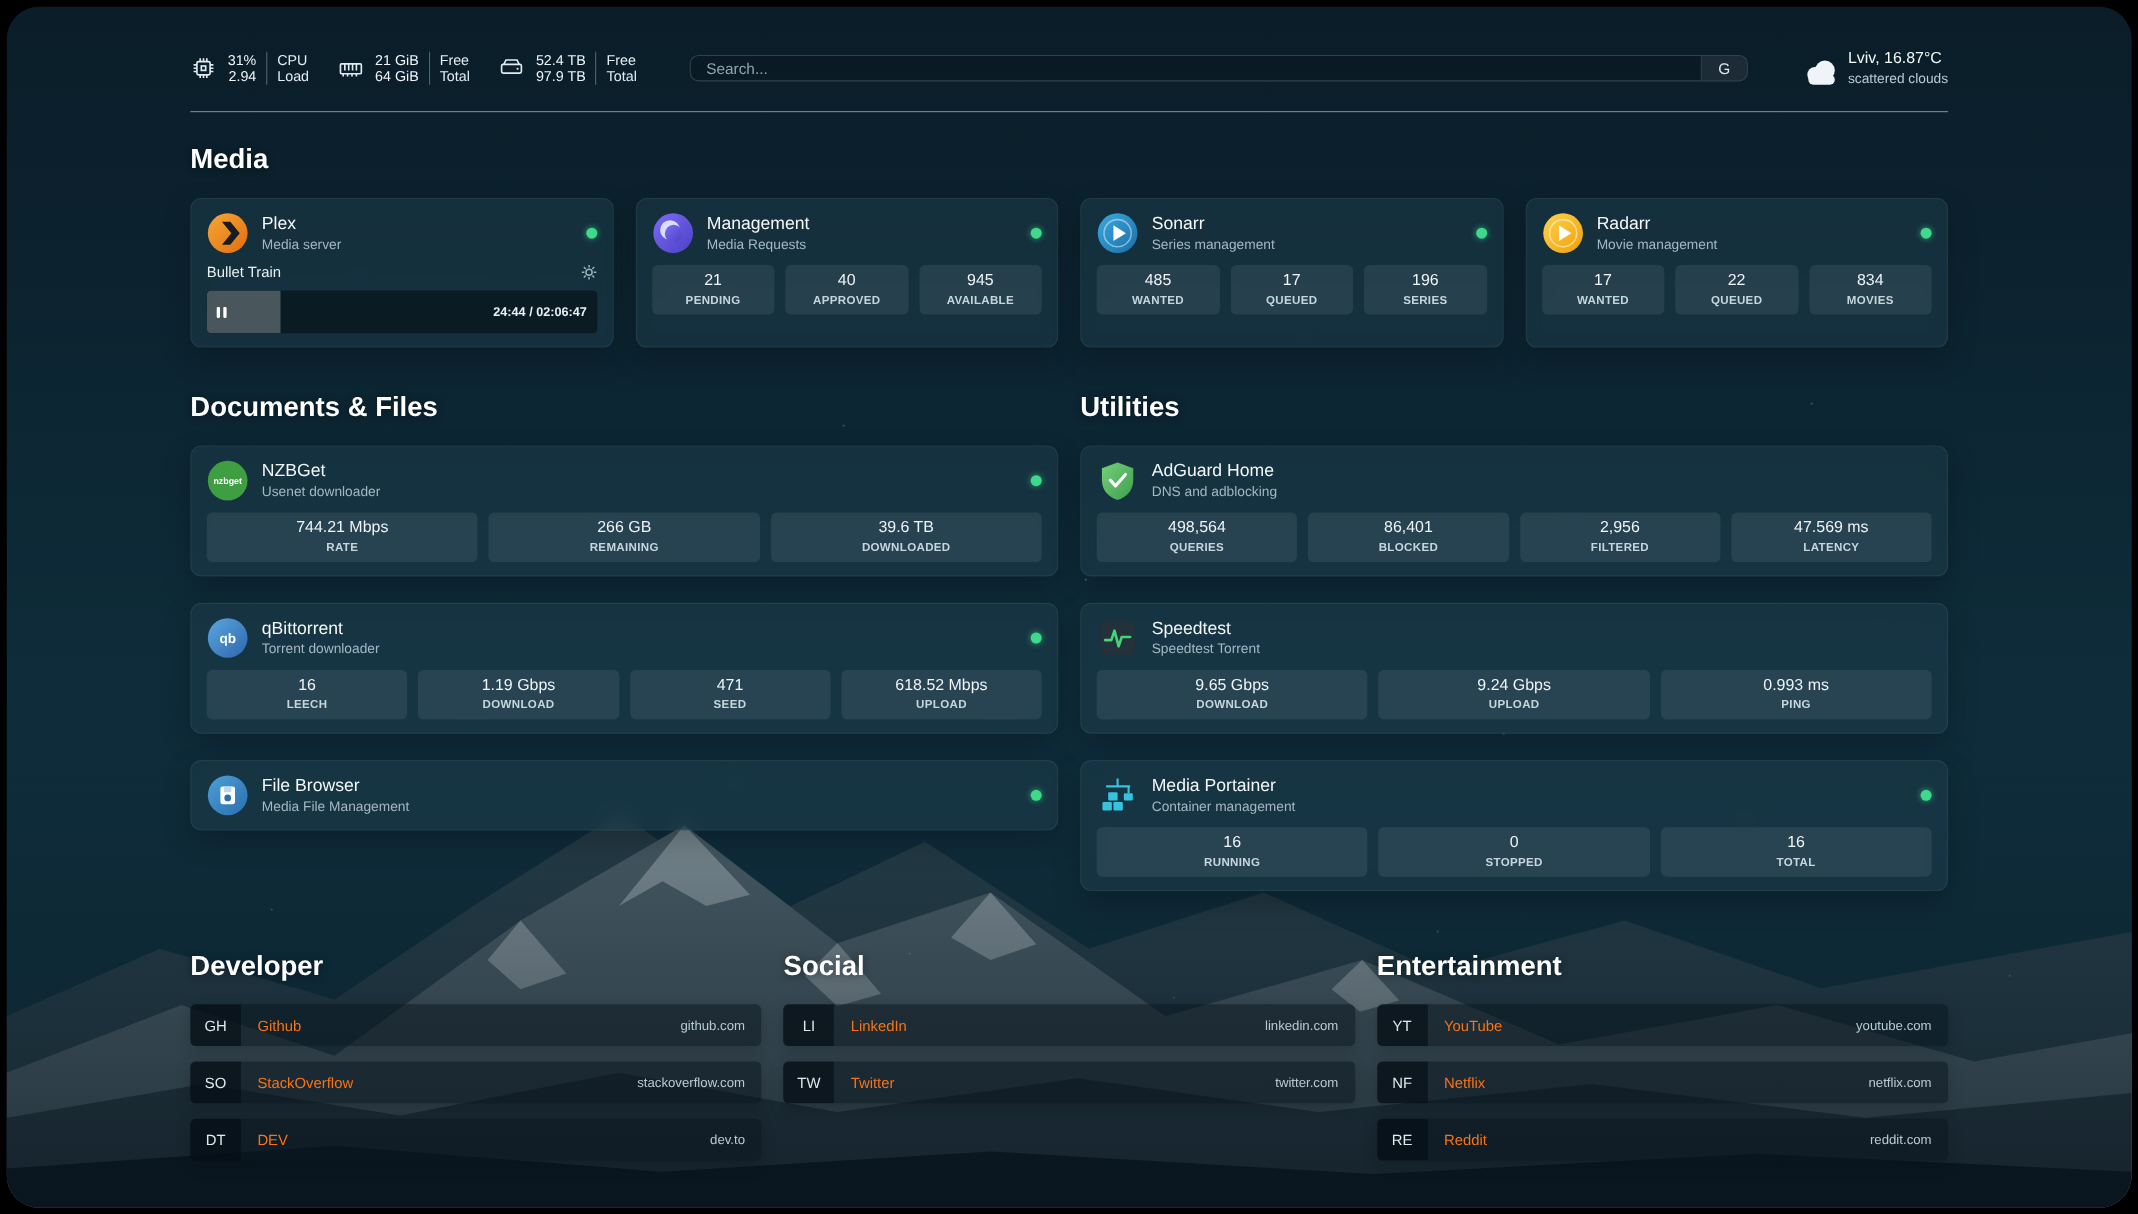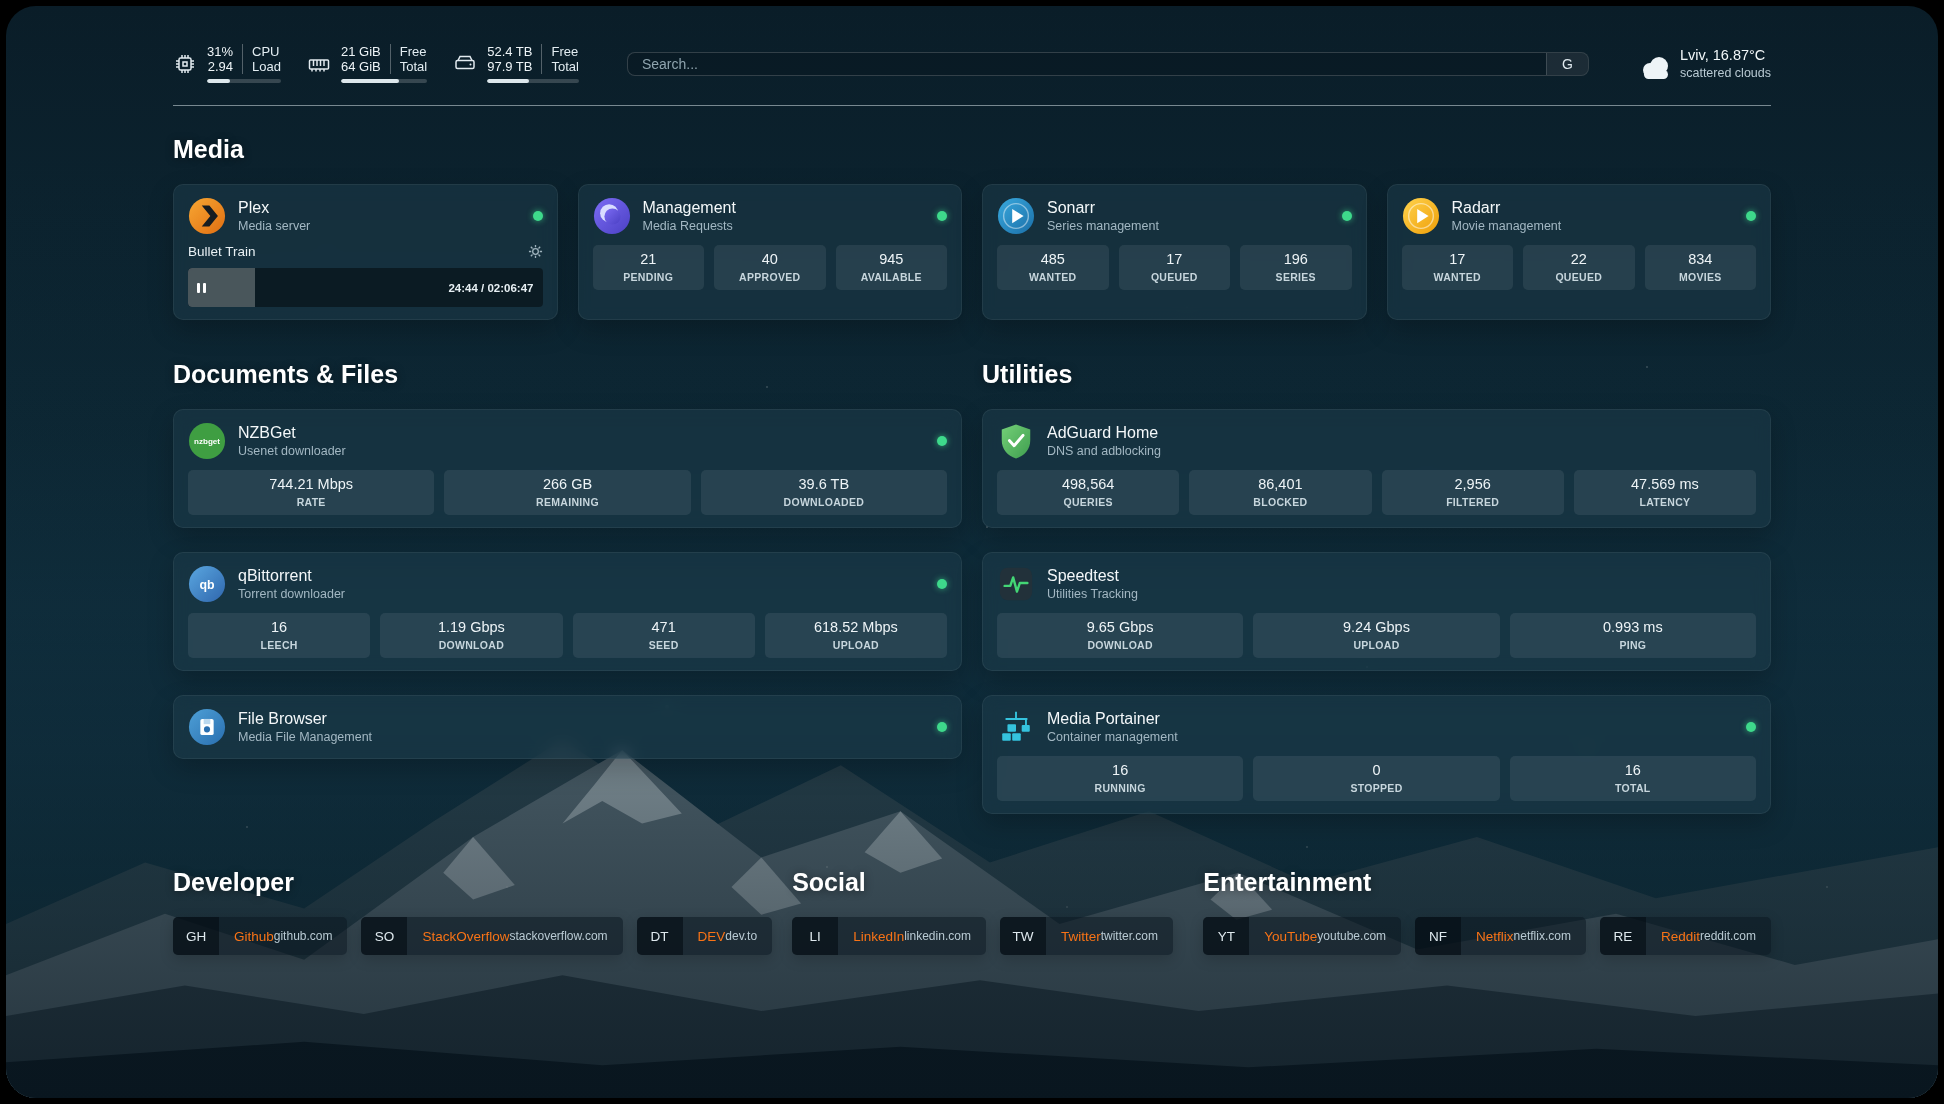--- a/index.html
+++ b/index.html
@@ -21,21 +21,21 @@
       1060px 900px 0 rgba(255,255,255,.25), 1300px 840px 0 rgba(255,255,255,.3),
       1700px 560px 0 rgba(255,255,255,.22), 1820px 880px 0 rgba(255,255,255,.28); }
   .bg-tint { position:absolute; inset:0; z-index:2;
     background:linear-gradient(180deg, rgba(10,30,41,0) 0%, rgba(11,32,44,.25) 55%, rgba(7,20,29,.7) 100%); }
   .content { position:relative; z-index:3; height:100%; padding:38px 167px 0; }
 
   
   .topbar { display:flex; align-items:center; gap:26px; }
   .res-widget { display:flex; align-items:center; gap:10px; }
   .res-icon { width:24px; height:24px; flex:none; }
-  .res-body { display:flex; flex-direction:column; }
+  .res-body { display:flex; flex-direction:row; }
   .res-grid { display:grid; grid-template-columns:auto auto; font-size:13px; line-height:15px; }
   .res-val { text-align:right; color:#eef4f7; padding-right:9px; }
   .res-lab { color:#e3edf2; border-left:1px solid rgba(255,255,255,.3); padding-left:9px; }
   .res-bar { margin-top:5px; height:4px; border-radius:2px; background:rgba(255,255,255,.18); overflow:hidden; }
   .res-bar-fill { height:100%; background:#dde7ec; border-radius:2px; }
 
   .searchbox { flex:1; display:flex; align-items:stretch; height:24px; margin:0 22px;
     background:rgba(9,24,33,.55); border:1px solid rgba(255,255,255,.17); border-radius:8px; }
   .searchbox input { flex:1; background:transparent; border:none; outline:none; color:#eef4f7;
     font-size:14px; padding:0 14px; font-family:inherit; }
@@ -80,21 +80,21 @@
   .np-bar { position:relative; margin-top:7px; height:39px; border-radius:4px;
     background:rgba(0,0,0,.42); display:flex; align-items:center; padding:0 9px; overflow:hidden; }
   .np-fill { position:absolute; left:0; top:0; bottom:0; background:rgba(255,255,255,.26);
     border-radius:4px 0 0 4px; }
   .np-pause { position:relative; z-index:1; display:flex; gap:3px; cursor:pointer; }
   .np-pause i { display:block; width:3px; height:10px; background:#fff; border-radius:1px; }
   .np-time { position:relative; z-index:1; margin-left:auto; font-size:11.5px; font-weight:600; color:#e8f0f4; }
 
   
   .bookmarks { display:grid; grid-template-columns:1fr 1fr 1fr; gap:20px; margin-top:54px; }
-  .bm-rows { display:flex; flex-direction:row; gap:14px; }
+  .bm-rows { display:flex; flex-direction:column; gap:14px; }
   .bm-row { display:flex; align-items:center; height:38px; background:rgba(10,22,30,.52);
     border-radius:5px; overflow:hidden; cursor:pointer; box-shadow:0 4px 14px rgba(0,0,0,.18); }
   .bm-abbr { width:46px; align-self:stretch; background:rgba(4,12,18,.6); color:#dfe9ee;
     font-size:13.5px; display:flex; align-items:center; justify-content:center; flex:none; }
   .bm-name { margin-left:15px; font-size:13.5px; color:#f97316; }
   .bm-url { margin-left:auto; margin-right:15px; font-size:12px; color:#b9cad3; }
 </style>
 </head>
 <body>
 
@@ -488,21 +488,21 @@
           </article>
 
           <article class="card">
             <div class="card-header">
               <svg class="svc-icon" viewBox="0 0 40 40">
                 <rect x="3" y="3" width="34" height="34" rx="8" fill="#22313a"></rect>
                 <polyline points="8,22 14,22 17,13 21,28 24,19 32,19" stroke="#43d675" stroke-width="2.5" fill="none" stroke-linejoin="round" stroke-linecap="round"></polyline>
               </svg>
               <div>
                 <div class="svc-name">Speedtest</div>
-                <div class="svc-desc">Utilities Tracking</div>
+                <div class="svc-desc">Speedtest Torrent</div>
               </div>
             </div>
             <div class="stats">
               <div class="stat">
                 <div class="stat-value">9.65 Gbps</div>
                 <div class="stat-label">DOWNLOAD</div>
               </div>
               <div class="stat">
                 <div class="stat-value">9.24 Gbps</div>
                 <div class="stat-label">UPLOAD</div>

